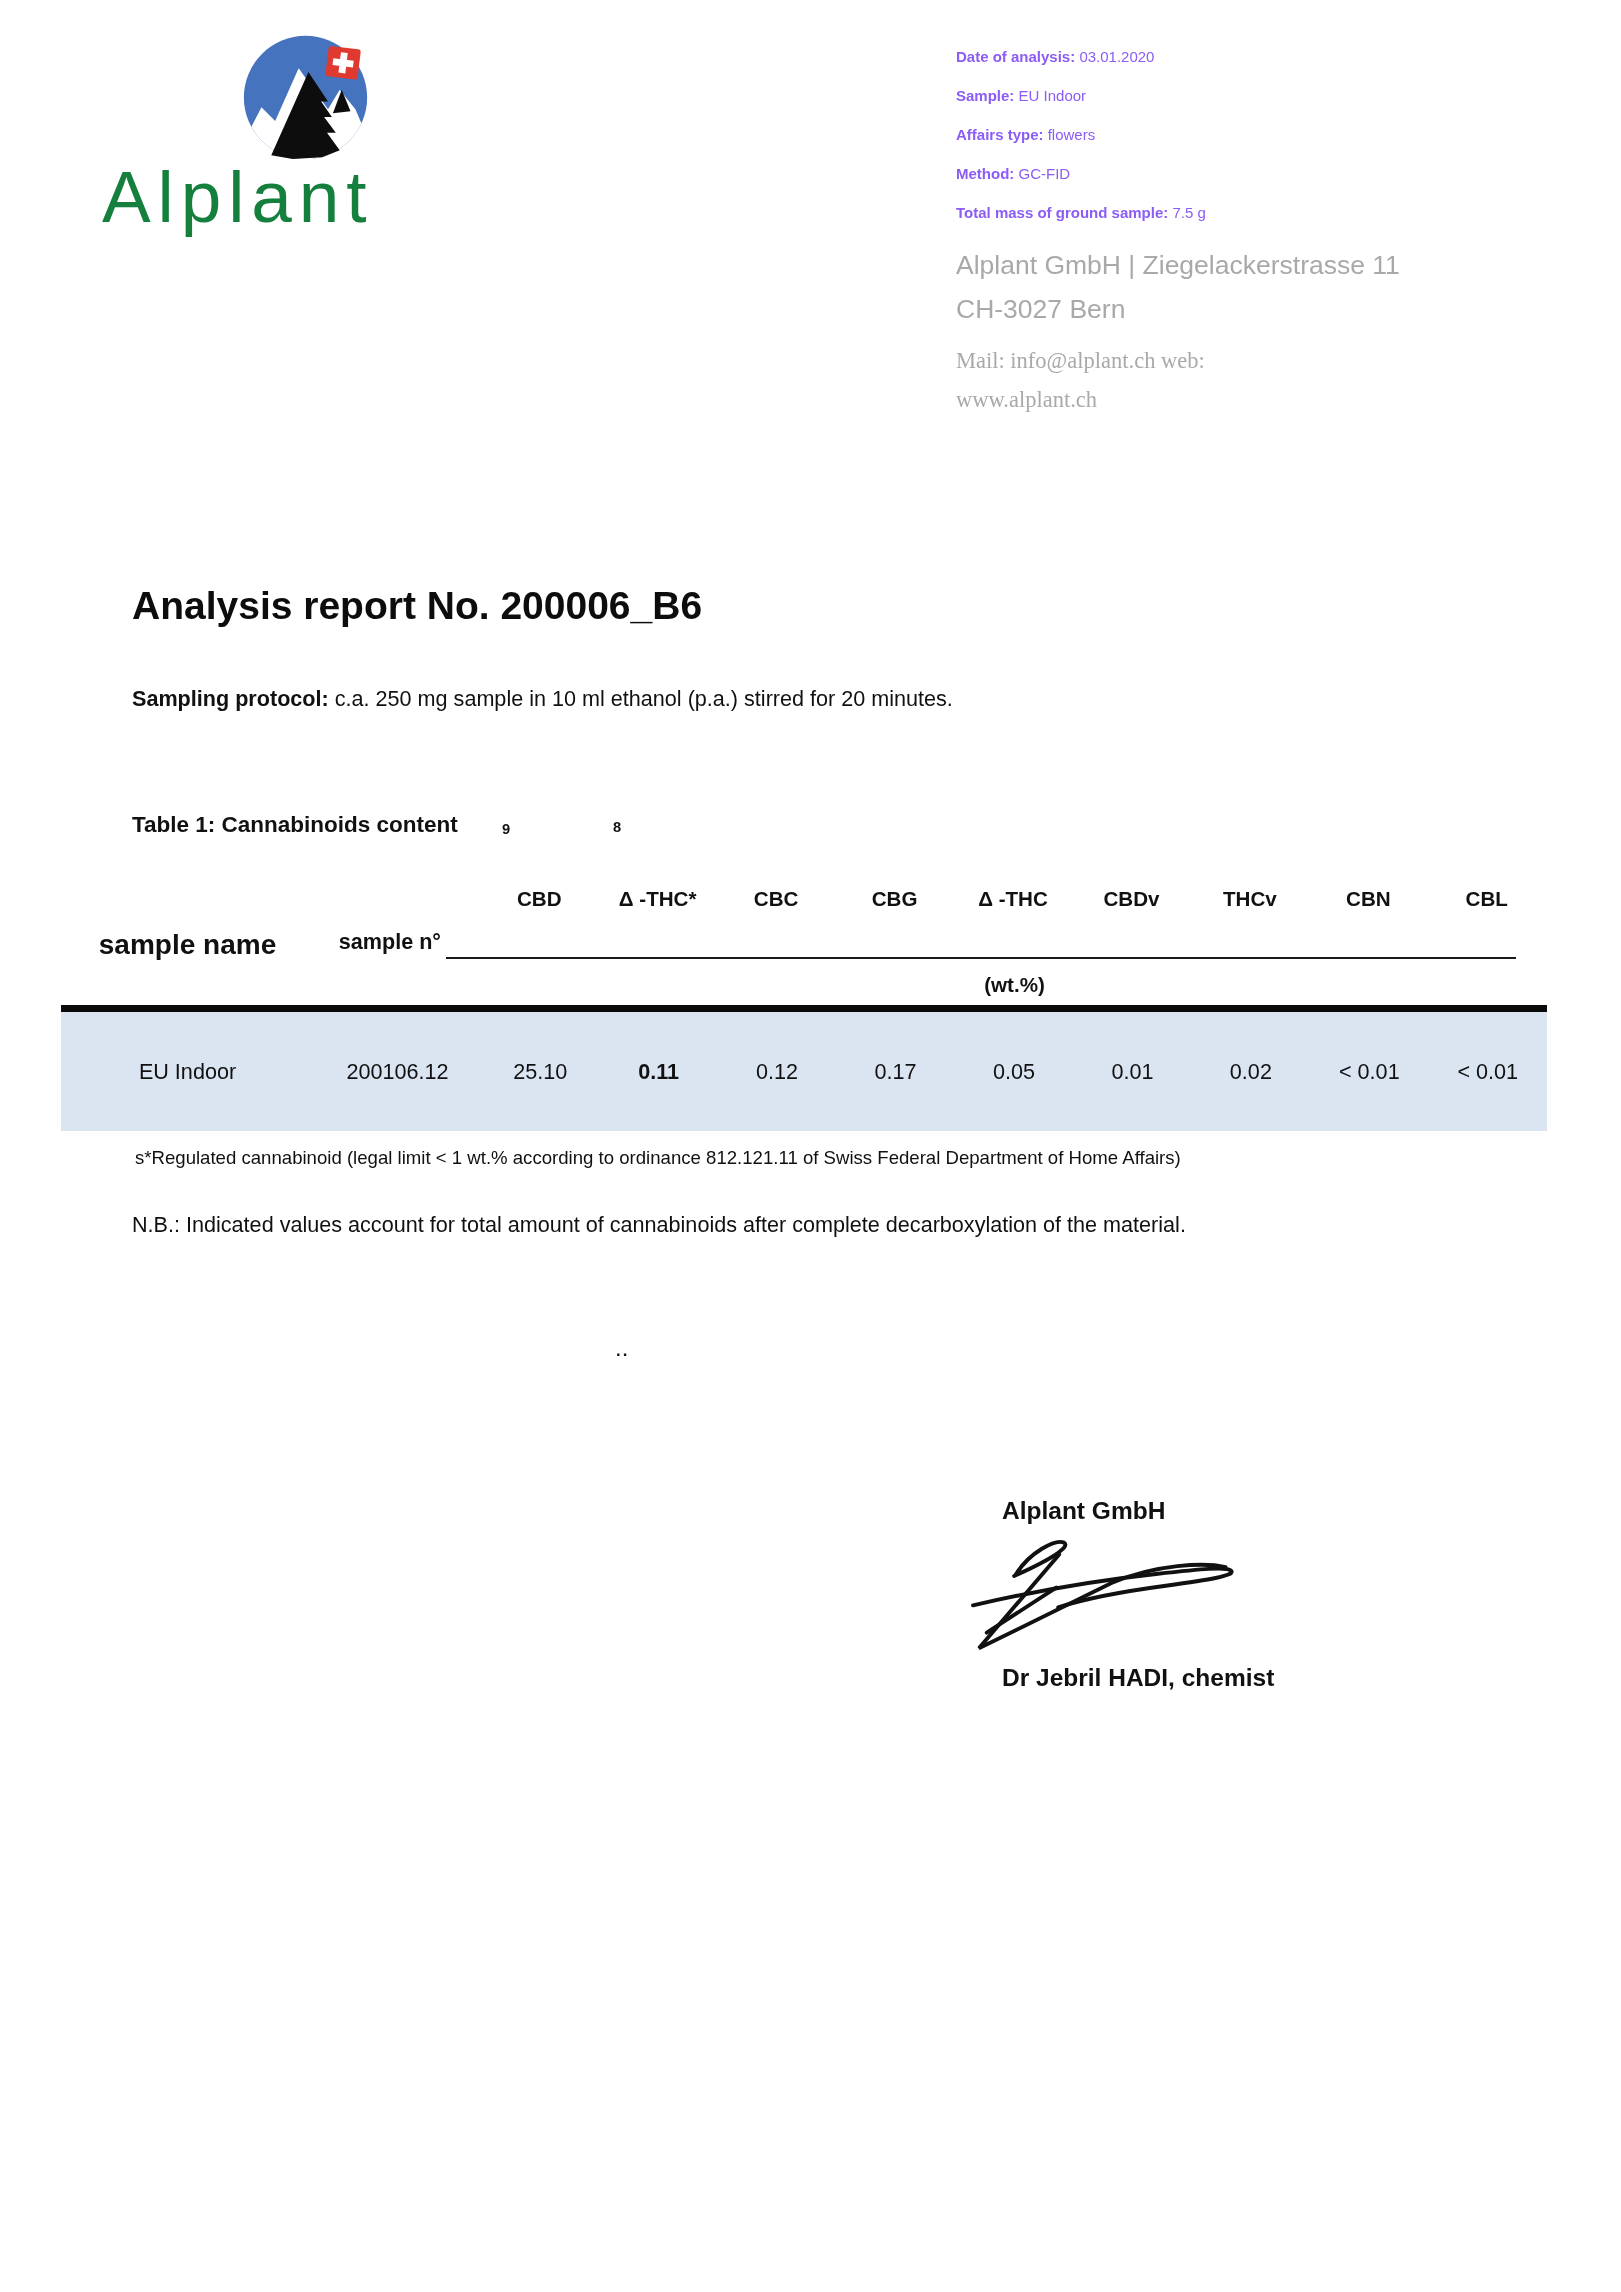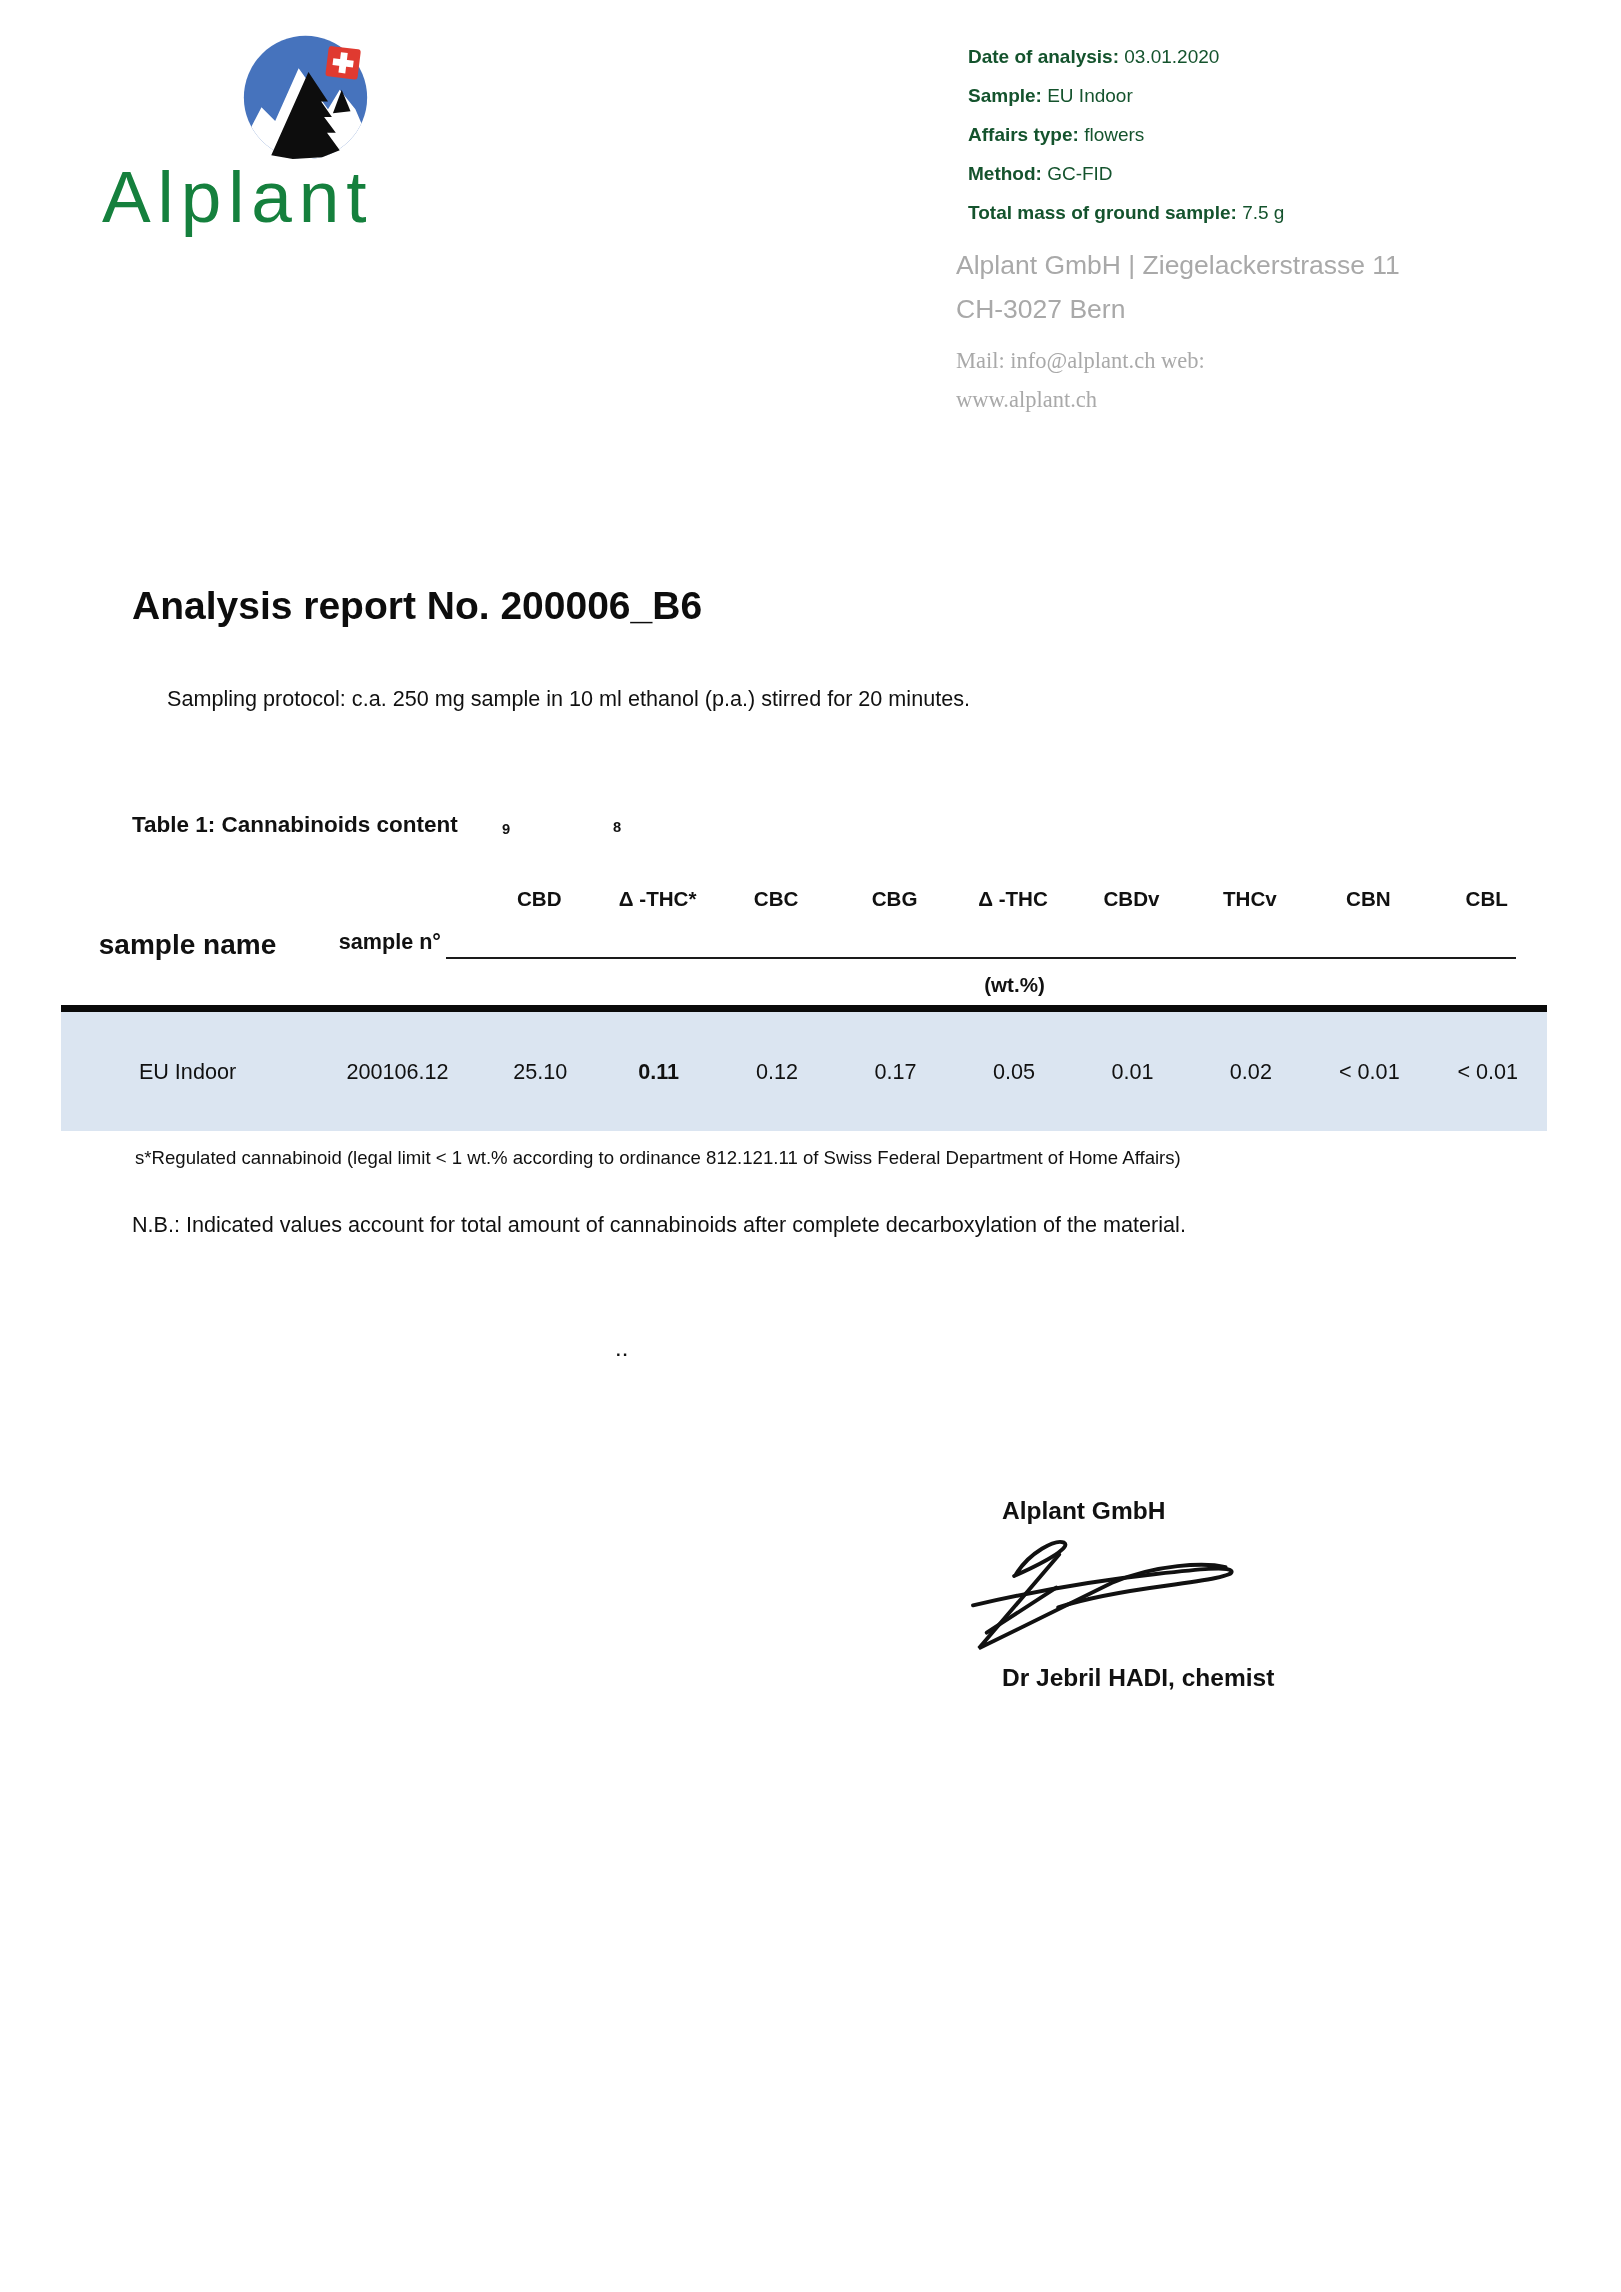--- a/index.html
+++ b/index.html
@@ -15,31 +15,31 @@
 
   
   .logo-svg { position:absolute; left:232px; top:29px; width:147px; height:135px; }
   .wordmark {
     position:absolute; left:102px; top:155px;
     font-size:73px; font-weight:500; letter-spacing:6.9px; color:#15803d;
   }
 
   
   .info-block { position:absolute; left:956px; top:37px; width:608px; }
-  .info-line { font-size:19px; line-height:39px; color:#14532d;margin-left:12px; }
+  .info-line { font-size:15px; line-height:39px; color:#8b5cf6; }
   .info-line b { font-weight:bold; }
   .addr-block { position:absolute; left:956px; top:243px; width:608px; }
   .addr-line { font-size:26.5px; line-height:44px; color:#a9a9a9; }
   .mail-block { position:absolute; left:956px; top:341px; width:608px; }
   .mail-line { font-size:22.5px; line-height:39px; color:#a9a9a9;font-family:Liberation Serif, serif; }
 
   
   .report-title { position:absolute; left:132px; top:584px; font-size:39px; font-weight:bold; color:#0d0d0d; }
   .sampling { position:absolute; left:132px; top:686px; font-size:21.6px; }
-  .sampling b { font-weight:normal;margin-left:35px; }
+  .sampling b { font-weight:bold; }
   .table-caption { position:absolute; left:132px; top:812px; font-size:22.5px; font-weight:bold; }
   .cap-mark-9 { position:absolute; left:502px; top:821px; font-size:14.7px; font-weight:bold; }
   .cap-mark-8 { position:absolute; left:613px; top:819px; font-size:14.7px; font-weight:bold; }
 
   
   .analyte-headers {
     position:absolute; left:480px; top:887px; width:1066px;
     display:grid; grid-template-columns:repeat(9,1fr);
     font-size:20.6px; font-weight:bold; text-align:center;
   }

